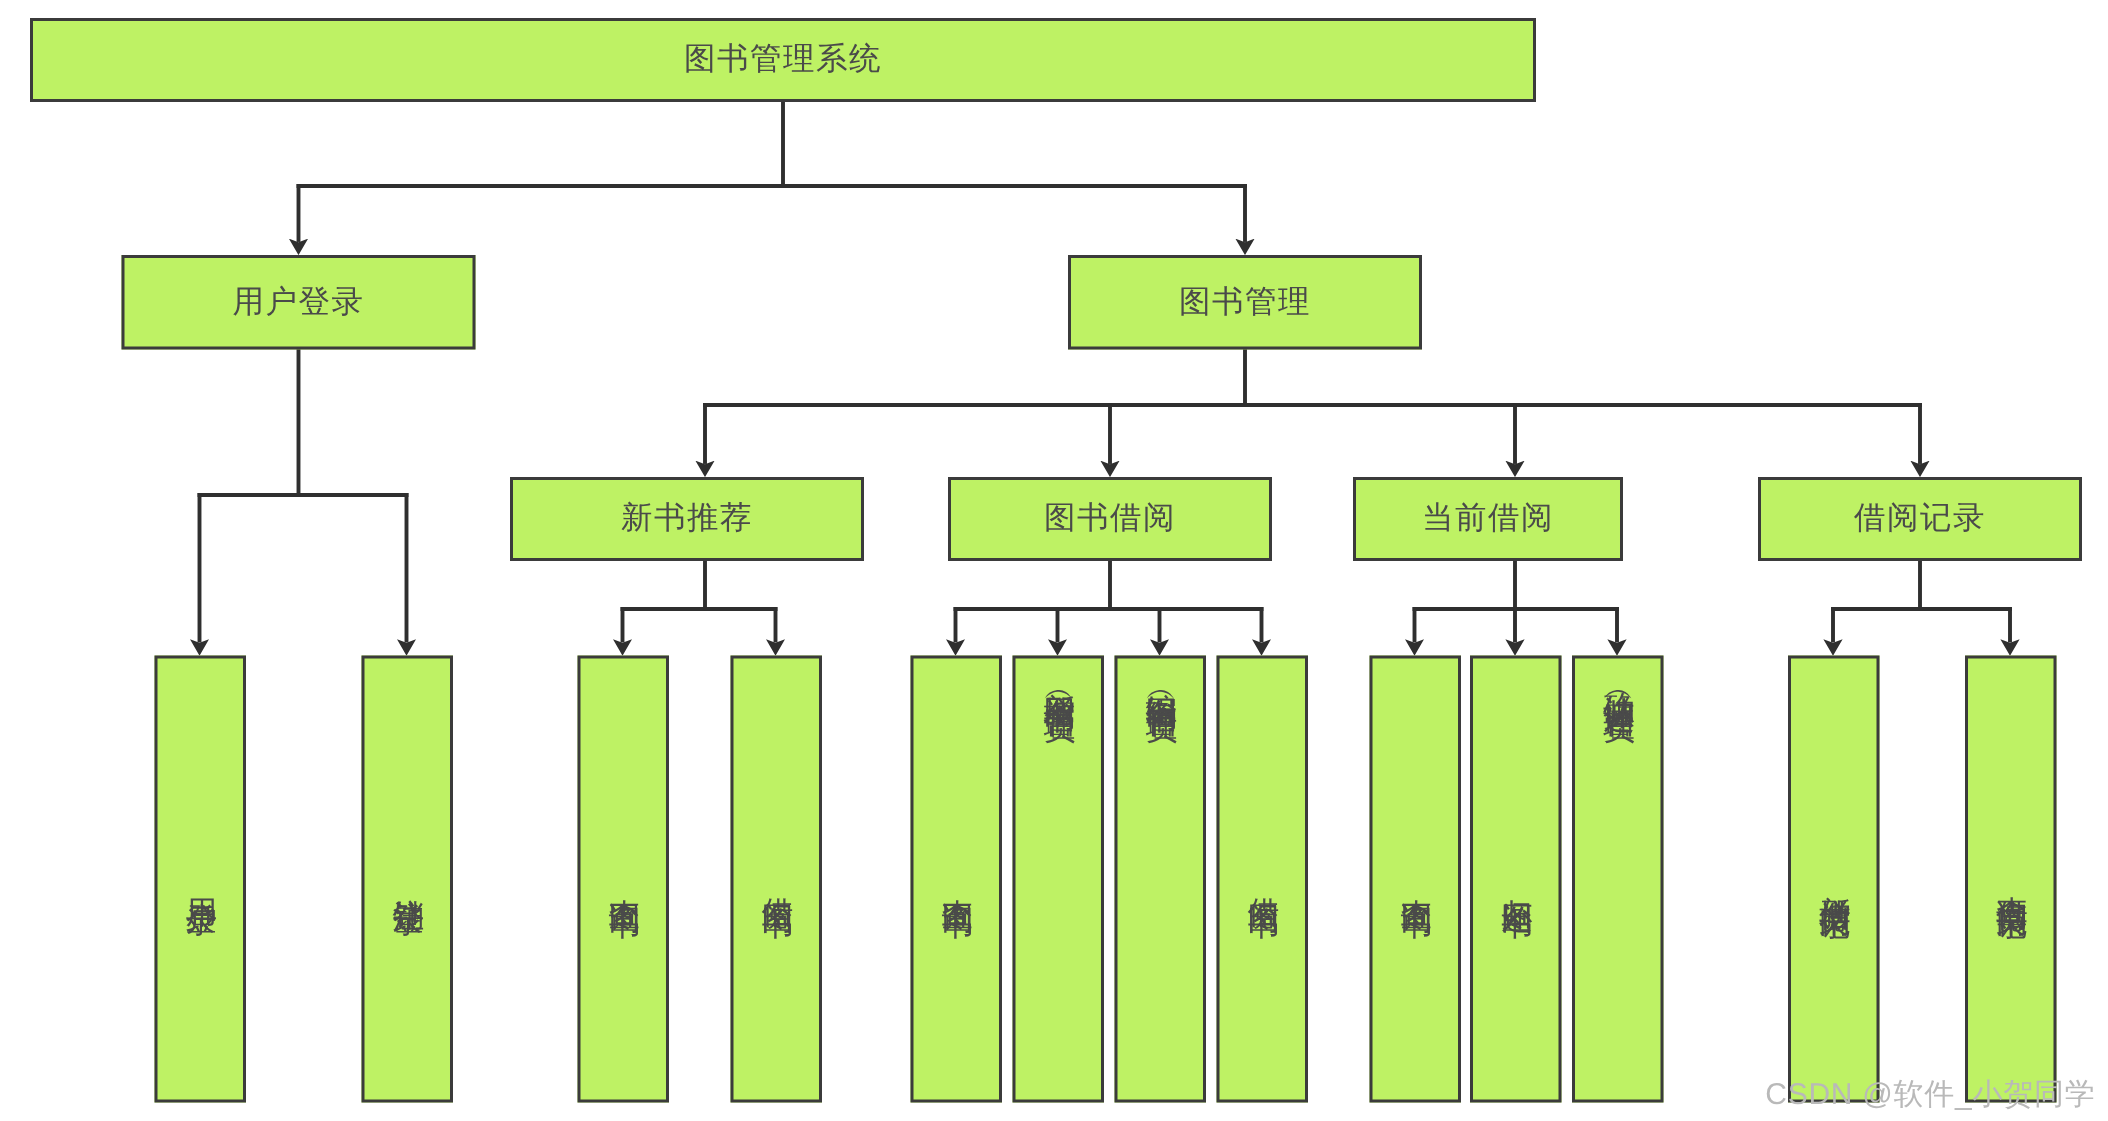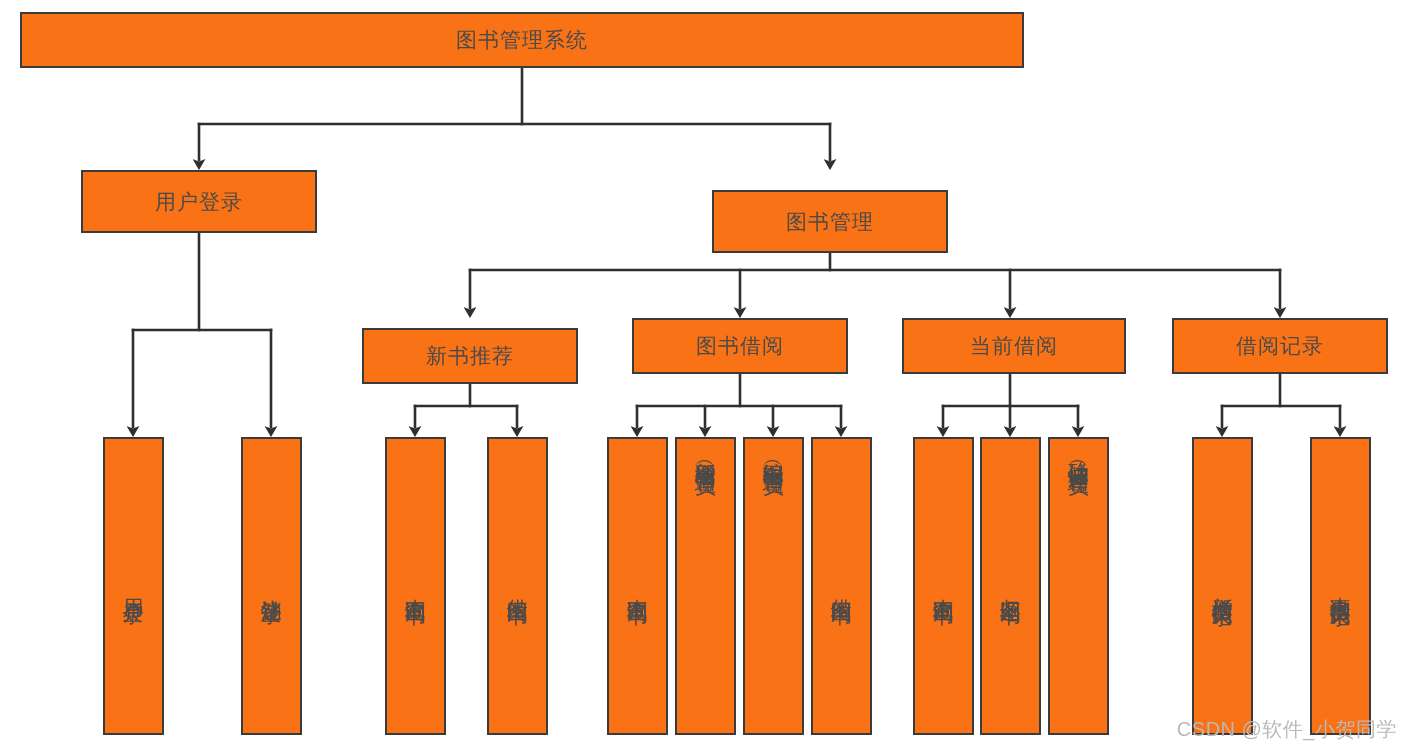--- a/index.html
+++ b/index.html
@@ -22,21 +22,21 @@
     position: absolute;
     left: 0;
     top: 0;
     width: 1405px;
     height: 747px;
     pointer-events: none;
   }
   .node {
     position: absolute;
     box-sizing: border-box;
-    background: #f97316;
+    background: #bef264;
     border: 2px solid #3b3b3b;
     display: flex;
     align-items: center;
     justify-content: center;
     color: #4a4a4a;
     z-index: 2;
   }
   .node.h-node {
     font-size: 21px;
     letter-spacing: 1px;
@@ -129,31 +129,31 @@
     </g>
   </svg>
 
   <div class="node h-node" style="left:20px; top:12px; width:1004px; height:56px;">
     <span>图书管理系统</span>
   </div>
 
   <div class="node h-node" style="left:81px; top:170px; width:236px; height:63px;">
     <span>用户登录</span>
   </div>
-  <div class="node h-node" style="left:712px; top:170px; width:236px; height:63px;margin-top:20px;">
+  <div class="node h-node" style="left:712px; top:170px; width:236px; height:63px;">
     <span>图书管理</span>
   </div>
 
-  <div class="node h-node" style="left:362px; top:318px; width:216px; height:56px;margin-top:10px;">
+  <div class="node h-node" style="left:340px; top:318px; width:236px; height:56px;">
     <span>新书推荐</span>
   </div>
   <div class="node h-node" style="left:632px; top:318px; width:216px; height:56px;text-align:center;">
     <span>图书借阅</span>
   </div>
-  <div class="node h-node" style="left:902px; top:318px; width:224px; height:56px;">
+  <div class="node h-node" style="left:902px; top:318px; width:180px; height:56px;">
     <span>当前借阅</span>
   </div>
   <div class="node h-node" style="left:1172px; top:318px; width:216px; height:56px;justify-content:center;">
     <span>借阅记录</span>
   </div>
 
   <div class="node v-node centered" style="left:103px; top:437px; width:61px; height:298px;">
     <span class="v-label">用户登录</span>
   </div>
   <div class="node v-node centered" style="left:241px; top:437px; width:61px; height:298px;">

